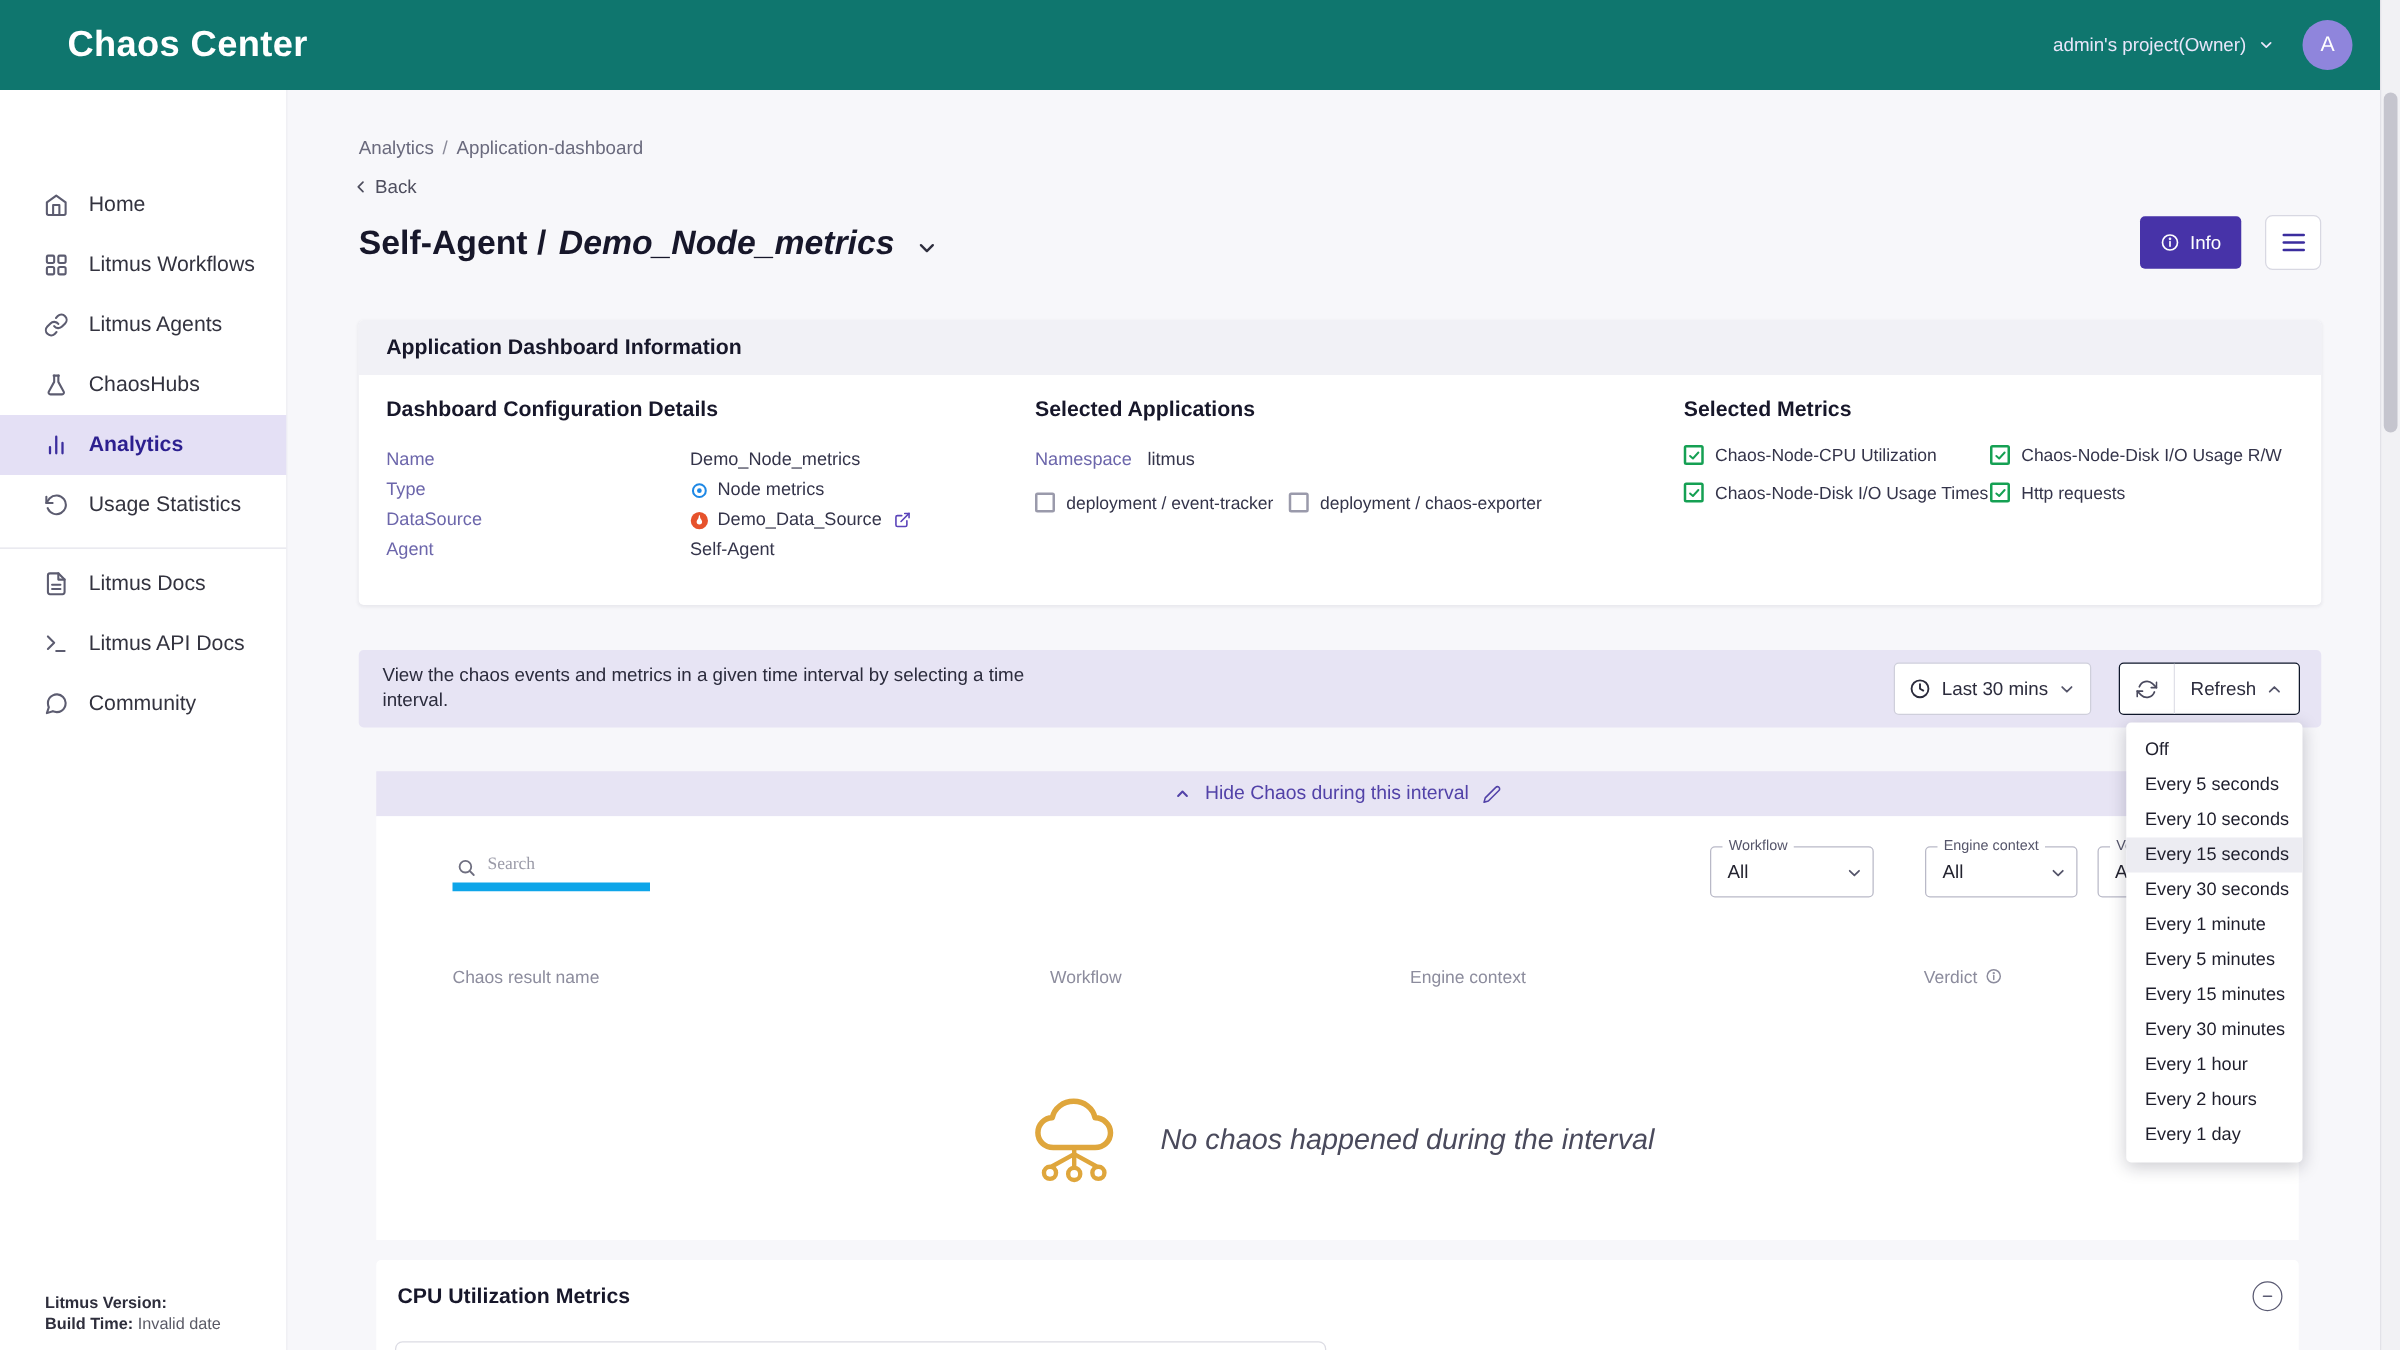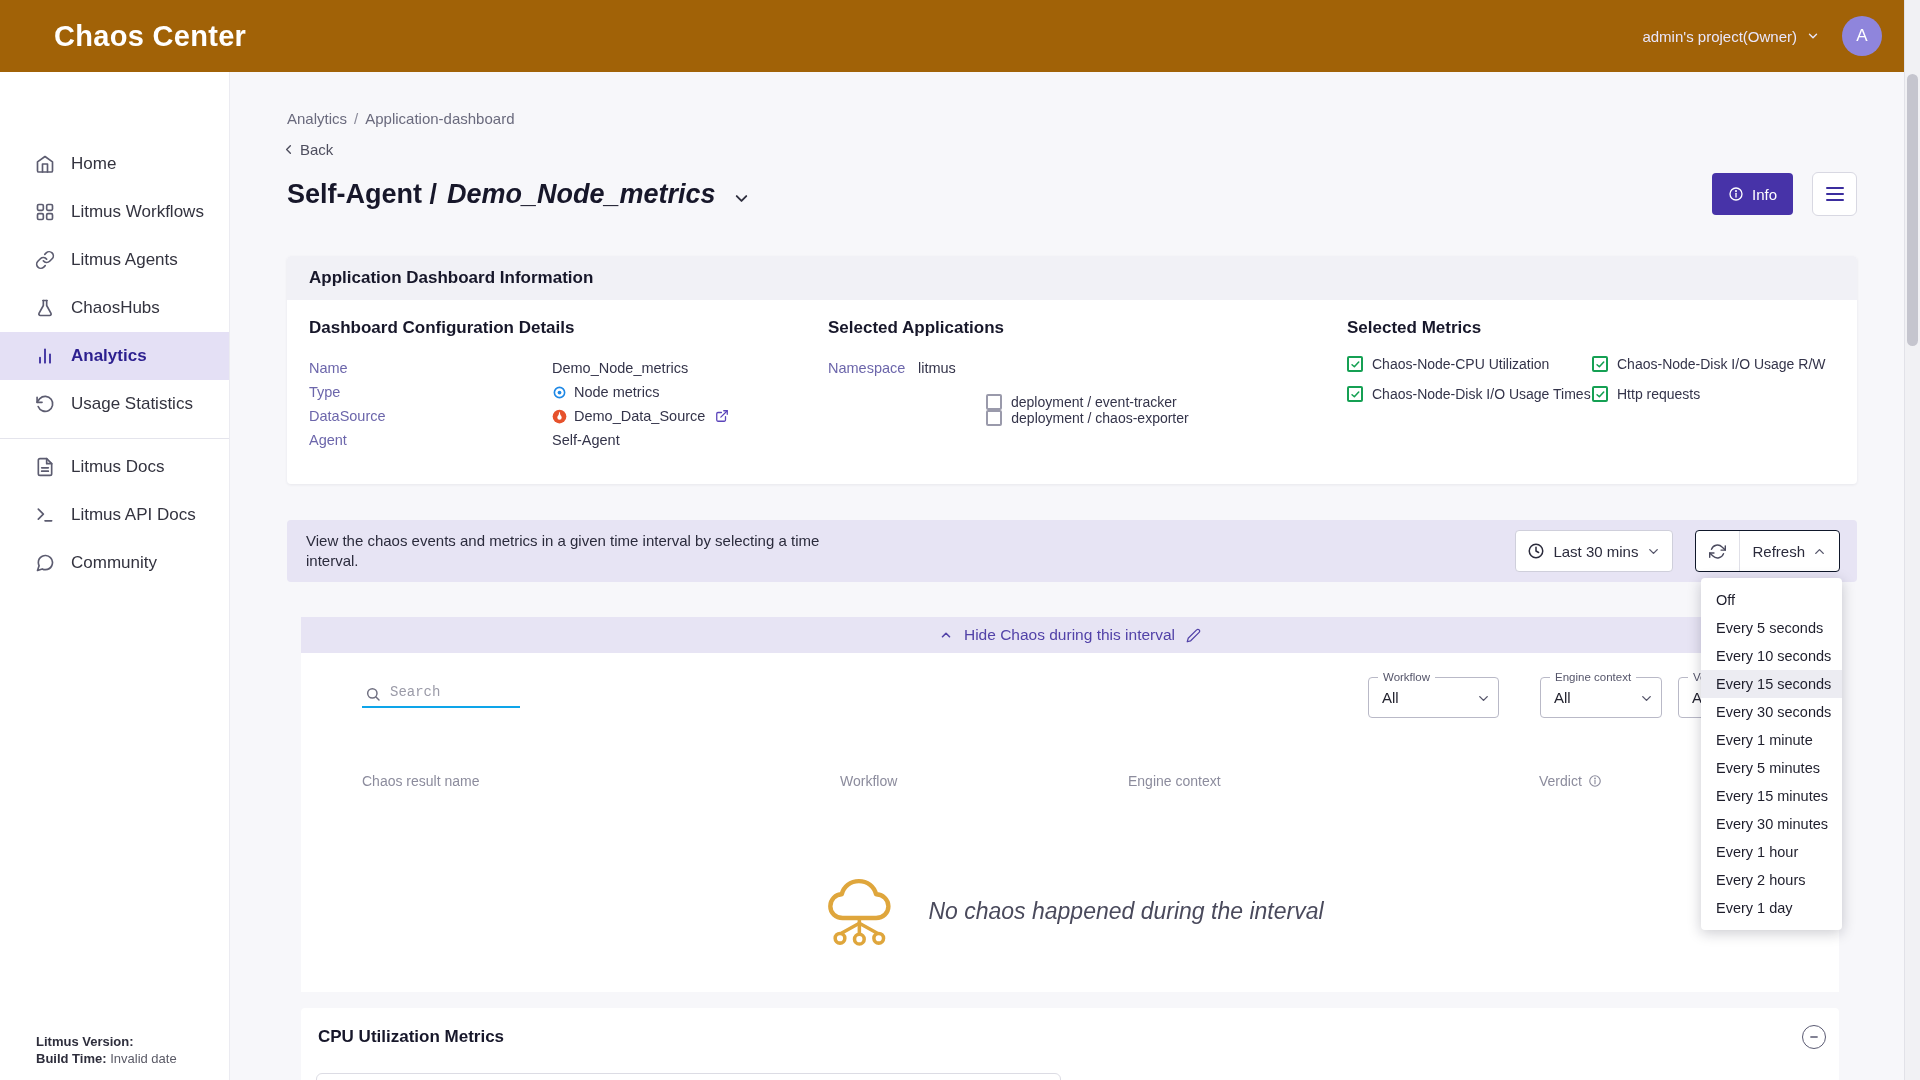--- a/index.html
+++ b/index.html
@@ -2,21 +2,21 @@
 <html><head>
 <meta charset="utf-8">
 <style>
   * { margin:0; padding:0; box-sizing:border-box; }
   html,body { width:1920px; height:1080px; overflow:hidden; }
   body { font-family:"Liberation Sans", sans-serif; background:#F7F7FA; color:#23232F; }
   .canvas { position:relative; width:1920px; height:1080px; overflow:hidden; background:#F7F7FA; }
   svg { display:block; }
 
   
-  .top-header { position:absolute; top:0; left:0; width:1904px; height:72px; background:#a16207; display:flex; align-items:center; z-index:40;text-align:right; }
+  .top-header { position:absolute; top:0; left:0; width:1904px; height:72px; background:#0f766e; display:flex; align-items:center; z-index:40;text-align:right; }
   .brand { margin-left:54px; font-size:29px; font-weight:bold; color:#fff; letter-spacing:.3px; }
   .header-right { margin-left:auto; display:flex; align-items:center; margin-right:22px; }
   .project-switch { display:flex; align-items:center; gap:9px; color:#E9E6FB; font-size:15px; cursor:pointer; }
   .avatar { width:40px; height:40px; border-radius:50%; background:#8F85DC; color:#fff; font-size:17px; display:flex; align-items:center; justify-content:center; margin-left:22px; cursor:pointer; }
 
   
   .scrollbar { position:absolute; top:0; right:0; width:16px; height:1080px; background:#F1F1F4; border-left:1px solid #E2E2E8; z-index:60; }
   .scroll-thumb { position:absolute; top:74px; left:2px; width:11px; height:272px; border-radius:6px; background:#C5C5CE; }
 
   
@@ -54,21 +54,21 @@
   .info-card-header { height:44px; background:#F1F1F6; border-radius:4px 4px 0 0; display:flex; align-items:center; padding-left:22px; font-size:17px; font-weight:bold; color:#17172A; }
   .info-card-body { display:grid; grid-template-columns:519px 519px 1fr; padding:18px 22px 0 22px; }
   .col-title { font-size:17px; font-weight:bold; color:#17172A; margin-bottom:18px; }
   .cfg-row { display:flex; height:24px; align-items:center; font-size:14.5px; }
   .cfg-label { width:243px; color:#6C66AB; }
   .cfg-value { color:#34344A; display:flex; align-items:center; gap:7px; }
   .ext-link { color:#5B44BA; cursor:pointer; margin-left:3px; }
   .ns-row { display:flex; font-size:14.5px; height:24px; align-items:center; margin-bottom:14px; }
   .ns-label { width:90px; color:#6C66AB; }
   .ns-value { color:#34344A; }
-  .app-checks { display:flex; align-items:center;flex-direction:column; }
+  .app-checks { display:flex; align-items:center; }
   .check-item { display:flex; align-items:center; cursor:pointer; }
   .app-checks .check-item:first-child { width:203px; }
   .checkbox { width:16px; height:16px; border:2px solid #9A9AAB; border-radius:2px; background:#fff; flex:none; display:flex; align-items:center; justify-content:center; }
   .checkbox.green { border-color:#15A053; }
   .check-label { font-size:14px; color:#34344A; margin-left:9px; white-space:nowrap; }
   .metrics-grid { display:grid; grid-template-columns:245px auto; row-gap:14px; }
 
   
   .interval-bar { position:absolute; left:57px; top:448px; width:1570px; height:62px; background:#E7E4F4; border-radius:4px; display:flex; align-items:center; padding:0 17px 0 19px; }
   .interval-text { width:545px; font-size:15px; color:#2B2B3C; line-height:20px; }
@@ -84,21 +84,21 @@
   .refresh-option.selected { background:#ECECF2; }
 
   
   .chaos-strip { position:absolute; left:71px; top:545px; width:1538px; height:36px; background:#E7E4F4; display:flex; align-items:center; justify-content:center; gap:11px; }
   .chaos-strip-label { font-size:15.5px; color:#5242A8; cursor:pointer; }
   .strip-icn { color:#5242A8; cursor:pointer; }
 
   .chaos-panel { position:absolute; left:71px; top:581px; width:1538px; height:339px; background:#fff; }
   .search-wrap { position:absolute; left:61px; top:26px; width:158px; }
   .search-icon { position:absolute; left:3px; top:7px; color:#6F6F80; }
-  .search-input { width:100%; border:none; border-bottom:2px solid #0ea5e9; padding:5px 4px 6px 28px; font-size:14px; font-family:Liberation Mono, monospace; background:transparent; color:#ef4444; outline:none; }
+  .search-input { width:100%; border:none; border-bottom:7px solid #0ea5e9; padding:5px 4px 6px 28px; font-size:14px; font-family:Liberation Serif, serif; background:transparent; color:#ef4444; outline:none; }
   .search-input::placeholder { color:#9B9BA8; }
 
   .mui-select { position:absolute; top:24px; height:41px; border:1px solid #B9B9C7; border-radius:4px; background:#fff; cursor:pointer; }
   .mui-select .flabel { position:absolute; top:-7px; left:9px; background:#fff; padding:0 5px; font-size:11.5px; color:#55556A; white-space:nowrap; }
   .mui-select .val { position:absolute; left:13px; top:11px; font-size:15px; color:#23232F; }
   .mui-select .chev { position:absolute; right:7px; top:13px; color:#55556A; }
   #sel-workflow { left:1067px; width:131px; }
   #sel-engine  { left:1239px; width:122px; }
   #sel-verdict { left:1377px; width:131px; }
 

